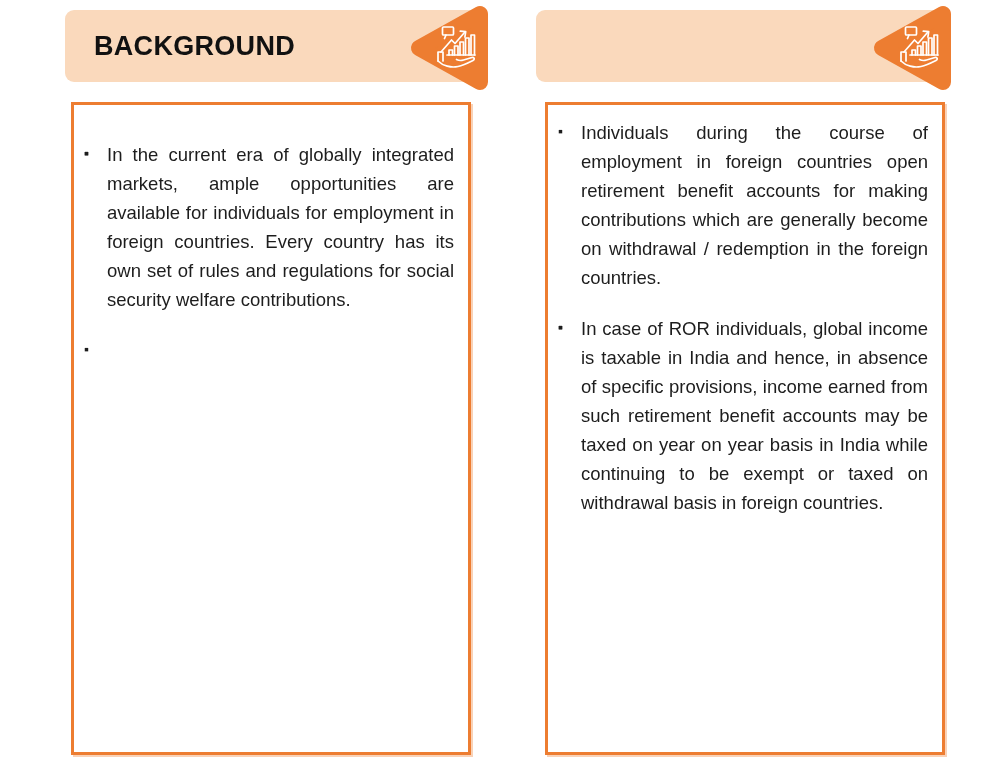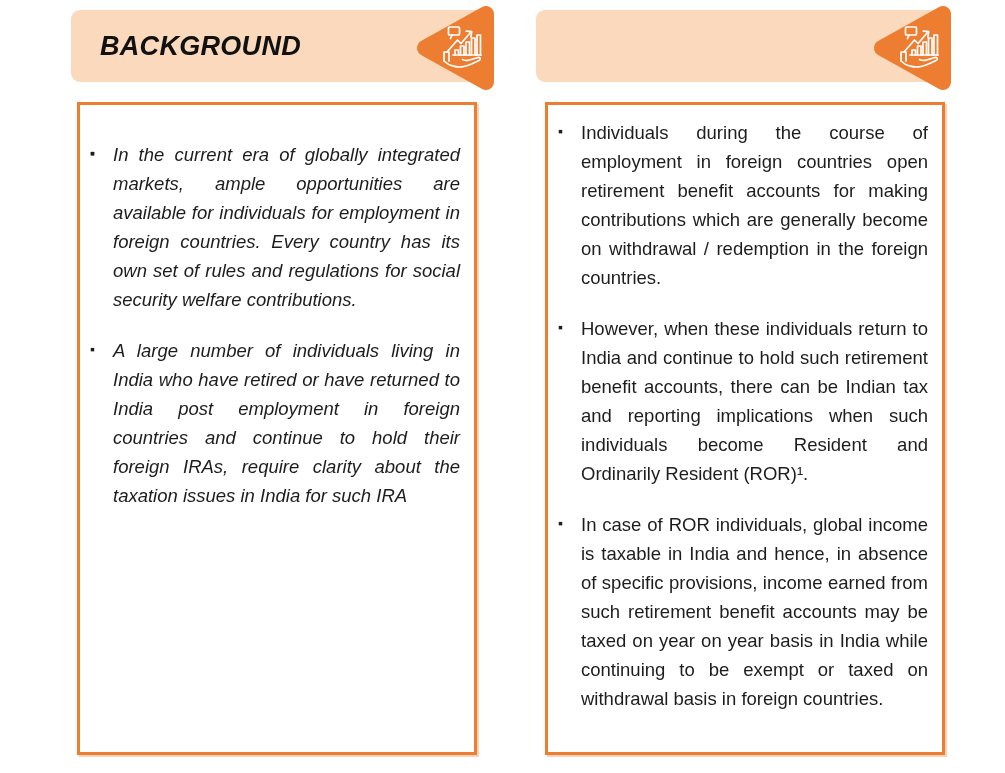--- a/index.html
+++ b/index.html
@@ -9,21 +9,21 @@
   }
   .page {
     position: relative;
     width: 1005px;
     height: 773px;
     background: var(--page-bg, #ffffff);
     font-family: "Liberation Sans", sans-serif;
     overflow: hidden;
   }
   .section { position: absolute; top: 10px; }
-  #col-background { left: 71px;  width: 422px; font-style: italic; }
+  #col-background { left: 65px;  width: 422px; }
   #col-issues     { left: 536px; width: 414px; }
 
   .header {
     position: relative;
     height: 72px;
     background: var(--header-bg, #FAD9BC);
     border-radius: 9px;
     display: flex;
     align-items: center;
     padding-left: 29px;
@@ -119,21 +119,20 @@
       <ul class="bullets">
         <li class="bullet-item">
           <span class="bullet-marker">▪</span>
         </li>
         <li class="bullet-item">
           <span class="bullet-marker">▪</span>
           <span>In the current era of globally integrated markets, ample opportunities are available for individuals for employment in foreign countries. Every country has its own set of rules and regulations for social security welfare contributions.</span>
         </li>
         <li class="bullet-item">
           <span class="bullet-marker">▪</span>
-          <span>A large number of individuals living in India who have retired or have returned to India post employment in foreign countries and continue to hold their foreign IRAs, require clarity about the taxation issues in India for such IRA</span>
         </li>
       </ul>
     </div>
   </div>
 
   <div class="section" id="col-issues">
     <div class="header">
       <div class="tri-wrap">
         <svg class="tri" width="86" height="90" viewBox="0 0 86 90" aria-hidden="true">
           <polygon points="76,11 76,79 15,45" style="fill:var(--accent-orange,#ED7D31);stroke:var(--accent-orange,#ED7D31)" stroke-width="16" stroke-linejoin="round"></polygon>
@@ -159,21 +158,20 @@
       </div>
     </div>
     <div class="content-box">
       <ul class="bullets">
         <li class="bullet-item">
           <span class="bullet-marker">▪</span>
           <span>Individuals during the course of employment in foreign countries open retirement benefit accounts for making contributions which are generally become on withdrawal / redemption in the foreign countries.</span>
         </li>
         <li class="bullet-item">
           <span class="bullet-marker">▪</span>
-          <span>However, when these individuals return to India and continue to hold such retirement benefit accounts, there can be Indian tax and reporting implications when such individuals become Resident and Ordinarily Resident (ROR)¹.</span>
         </li>
         <li class="bullet-item">
           <span class="bullet-marker">▪</span>
           <span>In case of ROR individuals, global income is taxable in India and hence, in absence of specific provisions, income earned from such retirement benefit accounts may be taxed on year on year basis in India while continuing to be exempt or taxed on withdrawal basis in foreign countries.</span>
         </li>
       </ul>
     </div>
   </div>
 
 </div>

